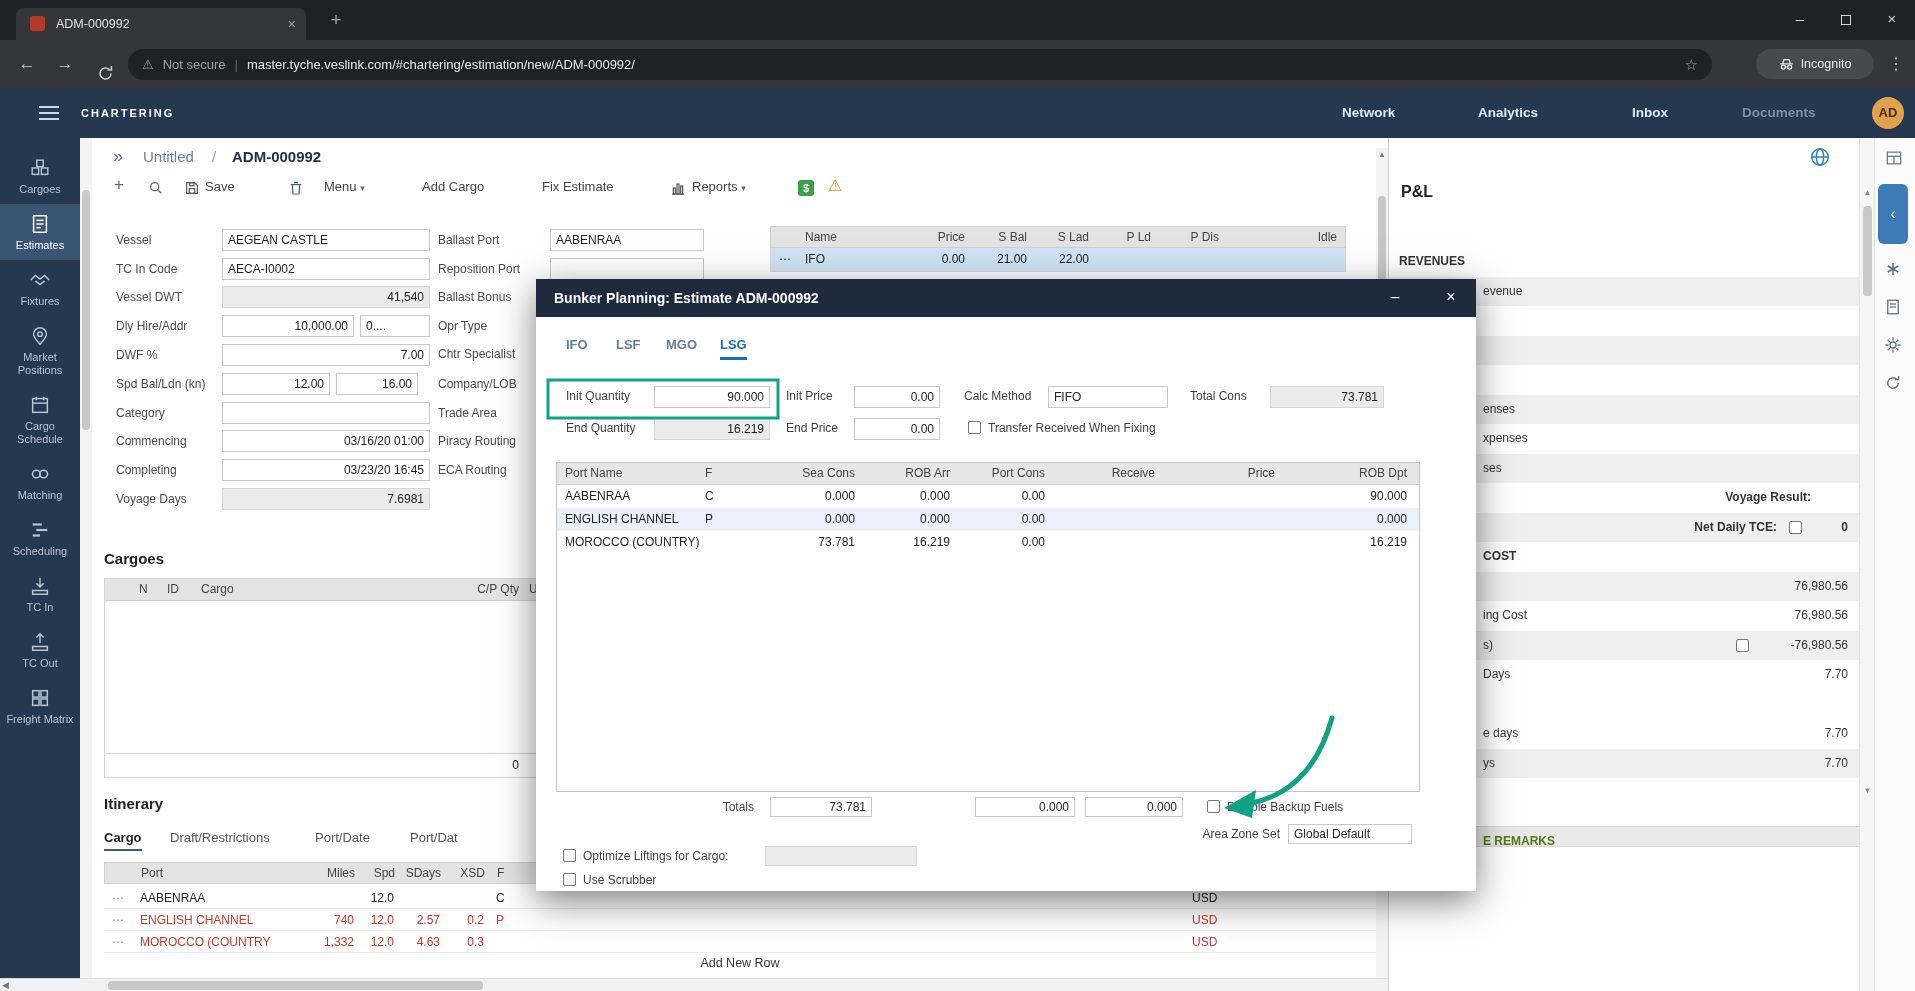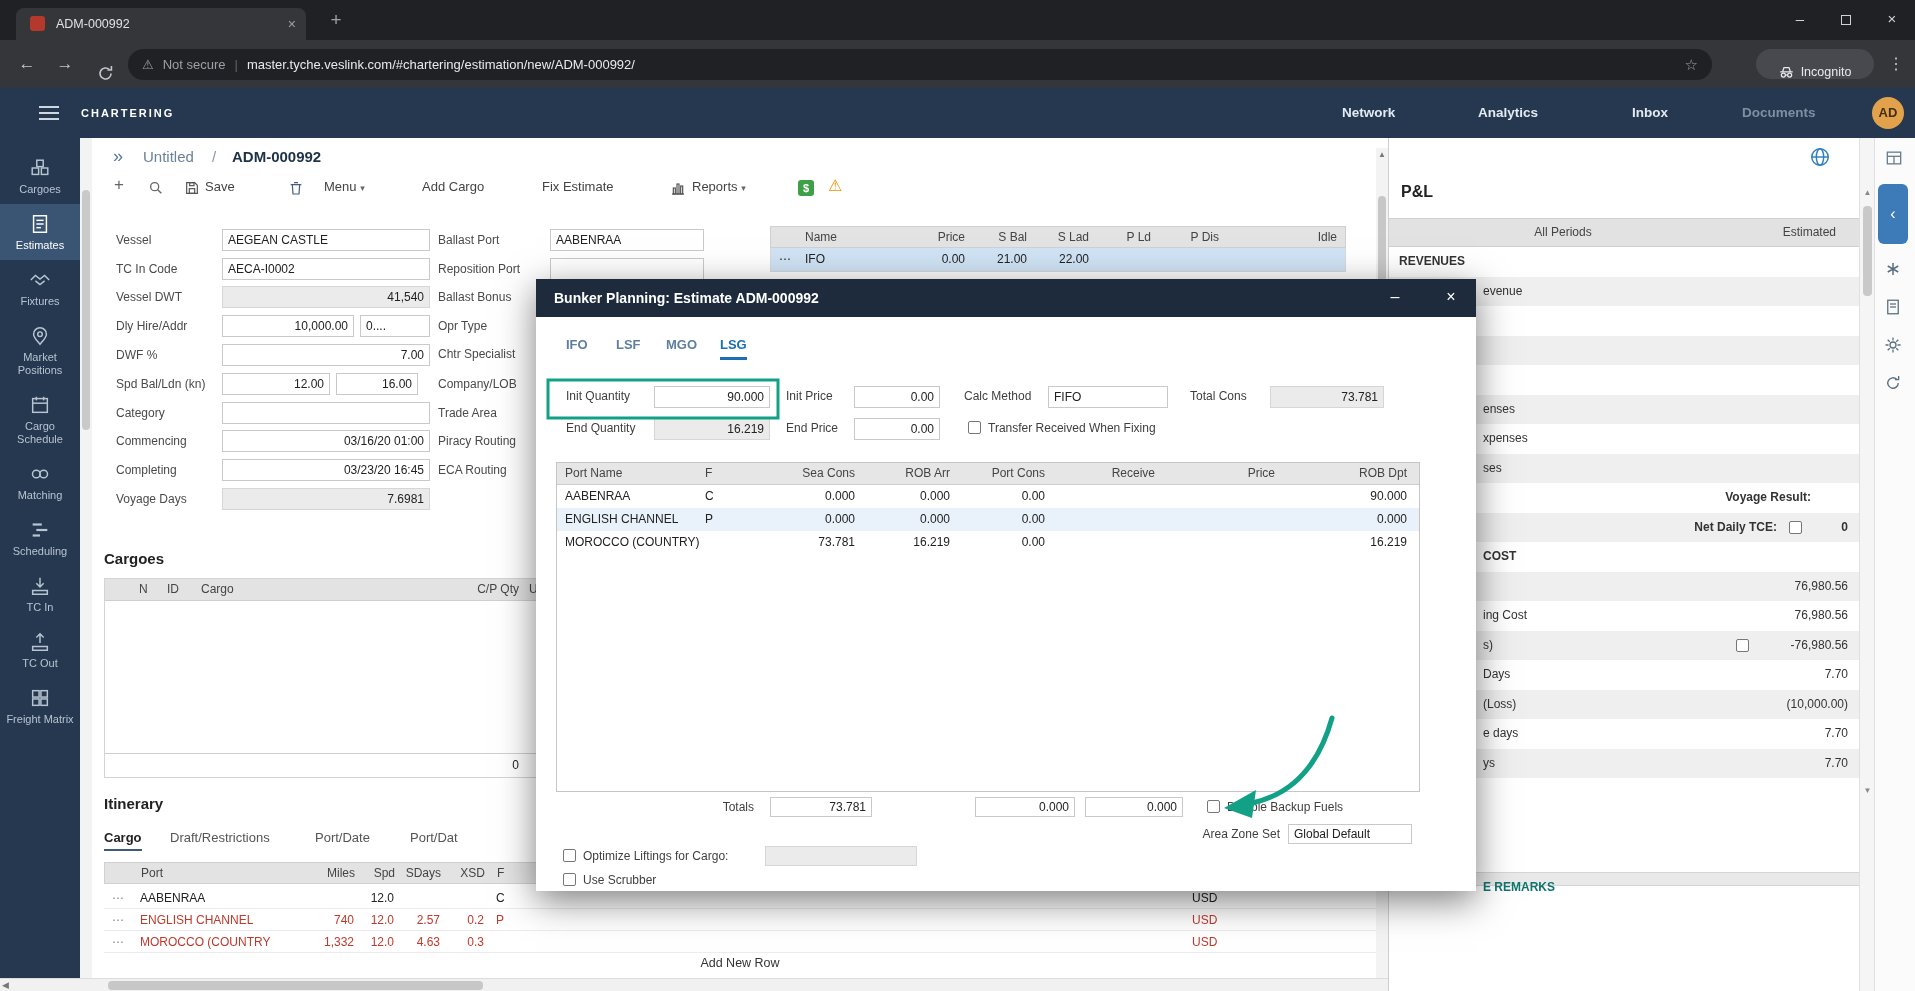--- a/index.html
+++ b/index.html
@@ -19,21 +19,21 @@
   .maxbox { display:inline-block; width:10px; height:10px; border:1.5px solid #cfd2d6; vertical-align:middle; }
 
   .addressbar { position:absolute; left:0; top:40px; width:1915px; height:48px; background:#35363a; }
   .navarrow { position:absolute; top:0; line-height:48px; font-size:17px; color:#c3c7cb; width:30px; text-align:center; }
   .urlpill { position:absolute; left:128px; top:9px; width:1584px; height:31px; border-radius:16px; background:#202124; display:flex; align-items:center; padding:0 14px; gap:9px; }
   .notsecure-ic { color:#9aa0a6; font-size:13px; }
   .notsecure { color:#9aa0a6; font-size:13px; }
   .urldiv { color:#5f6368; font-size:13px; }
   .urltext { color:#e8eaed; font-size:13px; flex:1; }
   .starico { color:#9aa0a6; font-size:15px; }
-  .incogpill { position:absolute; left:1756px; top:9px; width:118px; height:30px; border-radius:15px; background:#47494e; display:flex; align-items:flex-end; justify-content:center; gap:7px; color:#e8eaed; font-size:12.5px; }
+  .incogpill { position:absolute; left:1756px; top:9px; width:118px; height:30px; border-radius:15px; background:#47494e; display:flex; align-items:center; justify-content:center; gap:7px; color:#e8eaed; font-size:12.5px; }
   .morev { position:absolute; left:1888px; top:0; line-height:48px; font-size:16px; color:#c3c7cb; }
 
   
   .appheader { position:absolute; left:0; top:88px; width:1915px; height:50px; background:#253850; }
   .apptitle { position:absolute; left:81px; top:0; line-height:50px; font-size:11px; font-weight:bold; letter-spacing:2px; color:#fff; }
   .navitem { position:absolute; top:0; line-height:50px; font-size:13.5px; font-weight:600; color:#e3eaf1; }
   .navitem.muted { color:#7e8f9f; }
   .avatar { position:absolute; left:1872px; top:9px; width:32px; height:32px; border-radius:50%; background:#e2a24b; color:#41300f; font-weight:bold; font-size:13px; text-align:center; line-height:32px; }
 
   
@@ -79,21 +79,21 @@
   .varrow { position:absolute; left:0; width:12px; text-align:center; font-size:8px; color:#777; }
 
   
   .pnl { position:absolute; left:1388px; top:138px; width:471px; height:853px; background:#fff; border-left:1px solid #cfcfcf; }
   .pnltitle { position:absolute; left:12px; top:45px; font-size:16px; font-weight:bold; color:#222; }
   .periodhead { position:absolute; left:0; top:80px; width:471px; height:29px; background:#e2e2e2; border-top:1px solid #cfcfcf; border-bottom:1px solid #cfcfcf; }
   .prow { position:absolute; left:0; width:471px; height:29.5px; line-height:29.5px; font-size:12px; color:#333; }
   .plbl { position:absolute; white-space:nowrap; }
   .pval { position:absolute; right:12px; width:120px; text-align:right; }
   .cbx { position:absolute; width:13px; height:13px; border:1px solid #777; background:#fff; border-radius:2px; }
-  .premarks { position:absolute; left:0; top:688px; width:471px; height:14px; line-height:28px; background:#e9e9e9; font-weight:bold; color:#0f766e; border-top:1px solid #d5d5d5; border-bottom:1px solid #d5d5d5;margin-top:46px; }
+  .premarks { position:absolute; left:0; top:688px; width:471px; height:21px; line-height:28px; background:#e9e9e9; font-weight:bold; color:#4d7c0f; border-top:1px solid #d5d5d5; border-bottom:1px solid #d5d5d5; }
 
   .pnlscroll { position:absolute; left:1859px; top:138px; width:15px; height:853px; background:#f5f5f5; border-left:1px solid #e0e0e0; }
   .rightstrip { position:absolute; left:1874px; top:138px; width:41px; height:853px; background:#fbfbfb; border-left:1px solid #e0e0e0; }
   .bluetab { position:absolute; left:3px; top:46px; width:30px; height:60px; background:#3d7ab8; border-radius:6px; color:#fff; text-align:center; line-height:60px; font-size:16px; }
   .stripico { position:absolute; left:9px; }
 
   
   .modal { position:absolute; left:536px; top:279px; width:940px; height:612px; background:#fff; box-shadow:0 10px 34px rgba(0,0,0,.5); z-index:50; }
   .mhead { position:absolute; left:0; top:0; width:940px; height:38px; background:#1e2b3c; }
   .mtitle { position:absolute; left:18px; top:0; line-height:38px; color:#fff; font-size:14px; font-weight:bold; }
@@ -427,24 +427,20 @@
 
 <div class="pnl">
   <span class="abs" style="right:28px;top:8px">
     <svg width="22" height="22" viewBox="0 0 24 24" fill="none" stroke="#2f7fc1" stroke-width="1.6">
         <circle cx="12" cy="12" r="9"></circle>
         <ellipse cx="12" cy="12" rx="4" ry="9"></ellipse>
         <line x1="3" y1="12" x2="21" y2="12"></line>
       </svg>
   </span>
   <span class="pnltitle">P&amp;L</span>
-  <div class="periodhead">
-    <span class="abs" style="left:0;width:348px;text-align:center;line-height:27px;color:#444">All Periods</span>
-    <span class="abs" style="right:24px;line-height:27px;color:#444">Estimated</span>
-  </div>
 
   <div class="prow" style="top:109px;font-weight:bold">
       <span class="plbl" style="left:10px">REVENUES</span>
     </div>
   <div class="prow" style="top:138.5px;background:#efefef">
       <span class="plbl" style="left:94px">evenue</span>
     </div>
   <div class="prow" style="top:197.5px;background:#efefef">
       <span class="plbl" style="left:94px"></span>
     </div>
@@ -479,24 +475,20 @@
       <span class="pval">76,980.56</span>
     </div>
   <div class="prow" style="top:492.5px;background:#efefef">
     <span class="plbl" style="left:94px">s)</span>
     <span class="cbx" style="right:111px;top:8px"></span>
     <span class="pval">-76,980.56</span>
   </div>
   <div class="prow" style="top:522px">
       <span class="plbl" style="left:94px">Days</span>
       <span class="pval">7.70</span>
-    </div>
-  <div class="prow" style="top:551.5px;background:#efefef">
-      <span class="plbl" style="left:94px">(Loss)</span>
-      <span class="pval">(10,000.00)</span>
     </div>
   <div class="prow" style="top:581px">
       <span class="plbl" style="left:94px">e days</span>
       <span class="pval">7.70</span>
     </div>
   <div class="prow" style="top:610.5px;background:#efefef">
       <span class="plbl" style="left:94px">ys</span>
       <span class="pval">7.70</span>
     </div>
 

